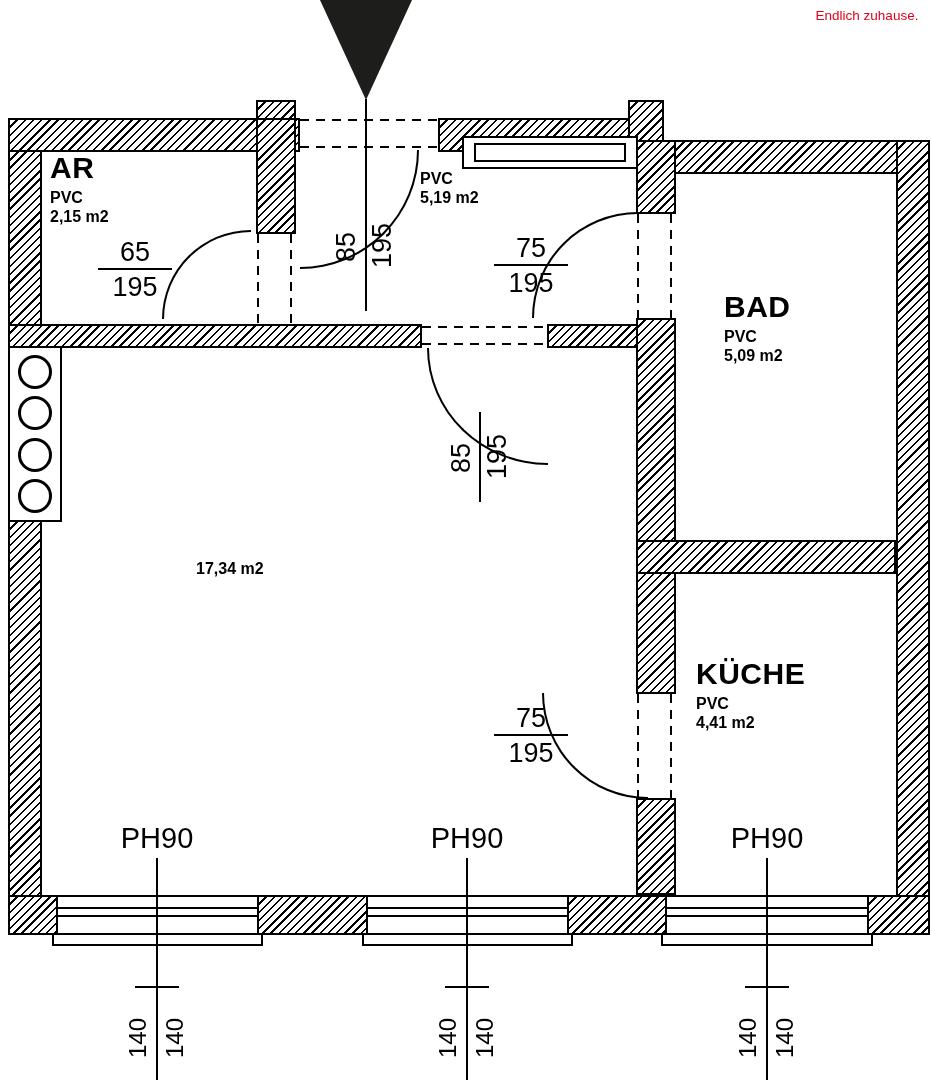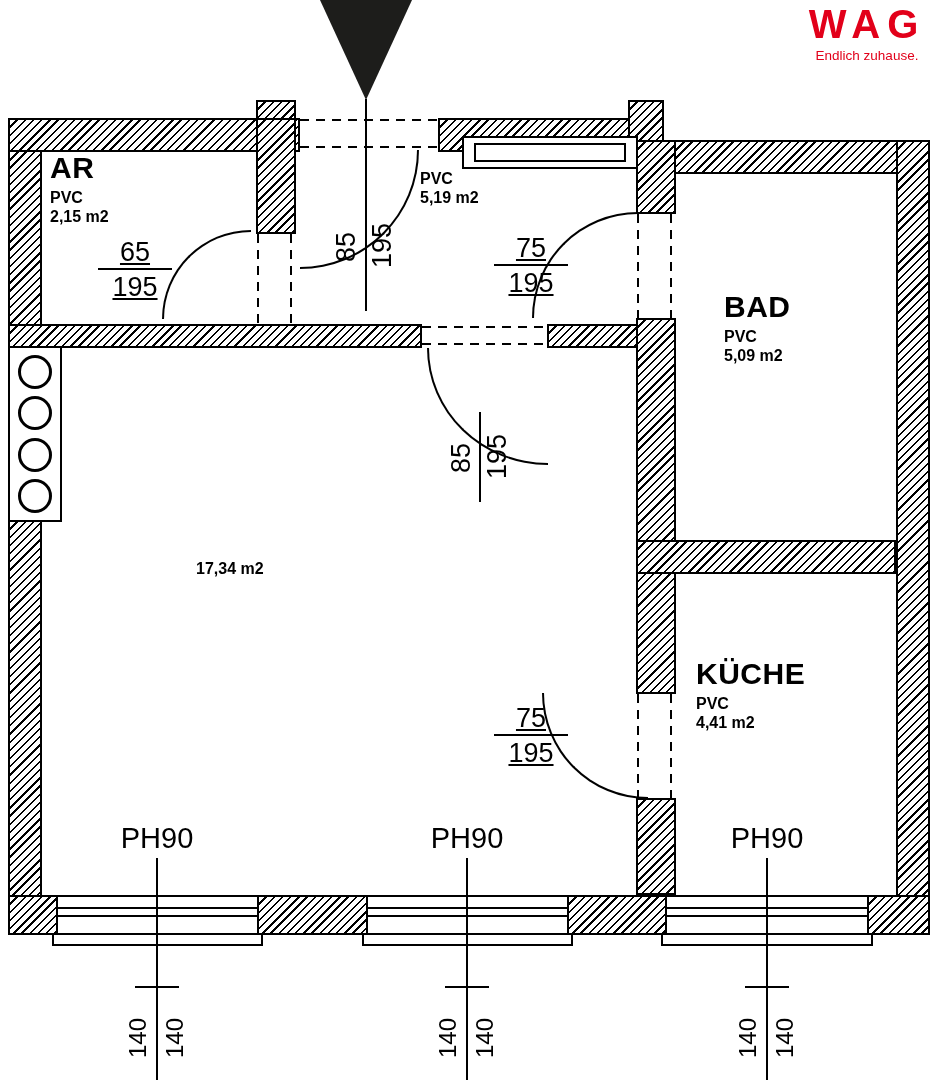--- a/index.html
+++ b/index.html
@@ -24,21 +24,21 @@
   .arc-br { border-bottom-width: 2px; border-right-width: 2px; border-bottom-right-radius: 100% 100%; }
   .triangle {
     position: absolute; width: 0; height: 0;
     border-left: 46px solid transparent; border-right: 46px solid transparent;
     border-top: 100px solid #1d1d1b;
   }
   .room-label { position: absolute; }
   .room-title { font-size: 30px; font-weight: bold; letter-spacing: 0.5px; line-height: 1.05; margin-bottom: 4px; }
   .room-sub { font-size: 16px; font-weight: bold; line-height: 19px; }
   .dim { position: absolute; text-align: center; font-size: 27px; font-weight: 400; }
-  .dim .num { display: block; line-height: 29px; text-decoration: underline; }
+  .dim .num { display: block; line-height: 29px; }
   .dim .bar { display: block; height: 2px; background: #000; margin: 1px 0 3px; }
   .vtext {
     position: absolute; writing-mode: vertical-rl; transform: rotate(180deg);
     font-size: 27px; font-weight: 400; text-align: center; line-height: 1;
   }
   .vtext-sm { font-size: 24px; }
   .ph-label { position: absolute; font-size: 29px; font-weight: 400; text-align: center; }
   .window { position: absolute; background: #fff; border-top: 2px solid #000; border-bottom: 2px solid #000; }
   .window .pane { position: absolute; left: 0; right: 0; height: 2px; background: #000; }
   .sill { position: absolute; background: #fff; border: 2px solid #000; }
@@ -52,21 +52,20 @@
   .logo { position: absolute; text-align: center; color: #e2001a; }
   .logo-brand { font-size: 40px; font-weight: bold; letter-spacing: 7px; line-height: 1; }
   .logo-tagline { font-size: 13.5px; font-weight: normal; margin-top: 4px; }
 </style>
 </head>
 <body>
 
 <div class="plan">
 
   <div class="logo" style="left:806px;top:4px;width:122px">
-    <div class="logo-brand">WAG</div>
     <div class="logo-tagline">Endlich zuhause.</div>
   </div>
 
   <div class="triangle" style="left:320px;top:0"></div>
   <div class="vline" style="left:365px;top:99px;height:212px"></div>
 
   <div class="wall" style="left:8px;top:118px;width:34px;height:817px"></div>
   <div class="wall" style="left:8px;top:118px;width:292px;height:34px"></div>
   <div class="wall" style="left:438px;top:118px;width:204px;height:34px"></div>
   <div class="wall" style="left:642px;top:140px;width:288px;height:34px"></div>

